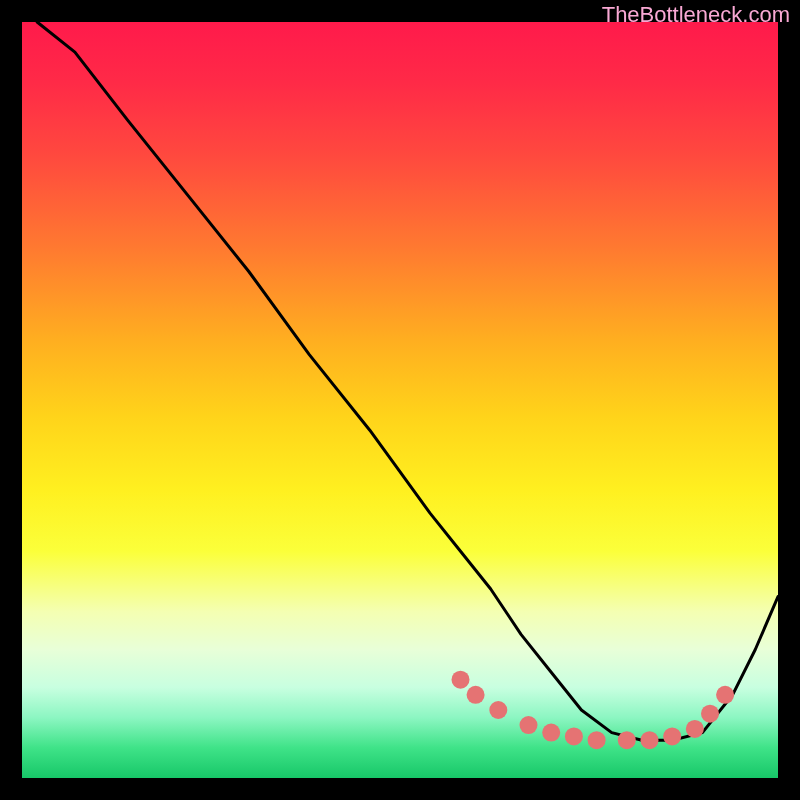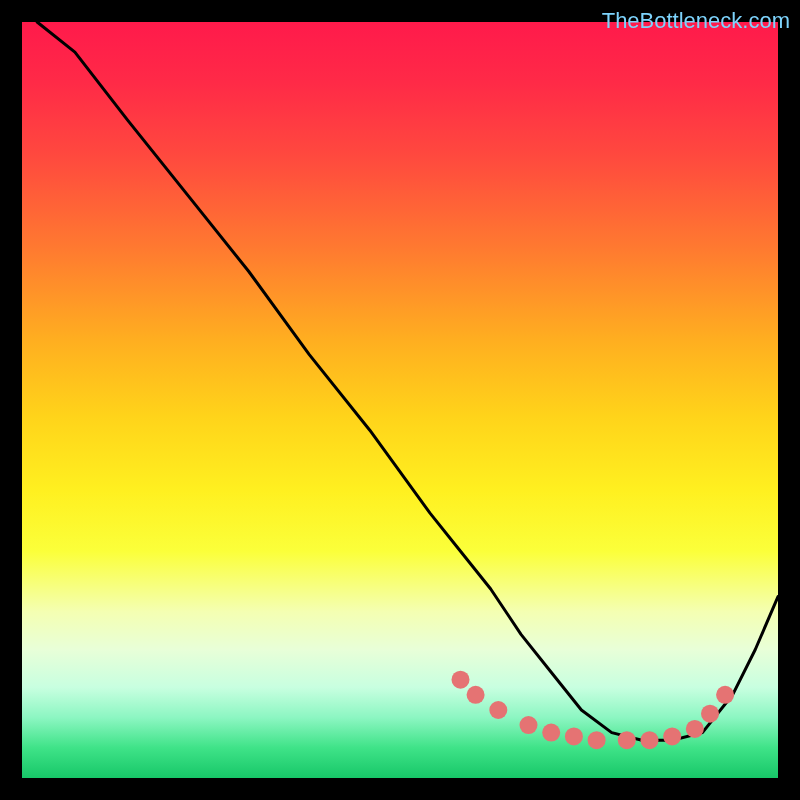--- a/index.html
+++ b/index.html
@@ -33,23 +33,23 @@
       #fbff3a 70%,
       #f4ffb2 78%,
       #e8ffd8 83%,
       #c8ffe0 88%,
       #8cf6c2 92%,
       #3fe388 96%,
       #17c768 100%);
   }
   .watermark {
     position: absolute;
-    top: 8px;
+    top: 2px;
     right: 10px;
-    color: #7dd3fc;
+    color: #f9a8d4;
     font-size: 22px;
     font-weight: 500;
     user-select: none;
   }
   svg.overlay {
     position: absolute;
     left: 22px;
     top: 22px;
     width: 756px;
     height: 756px;

